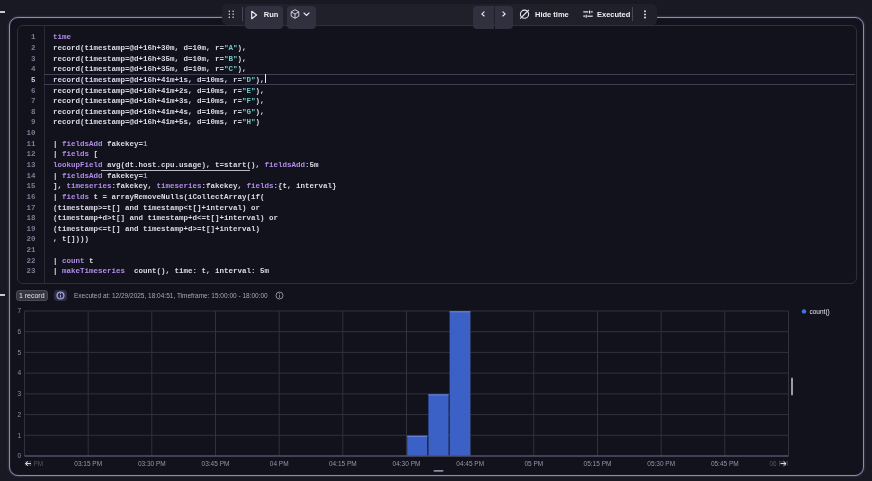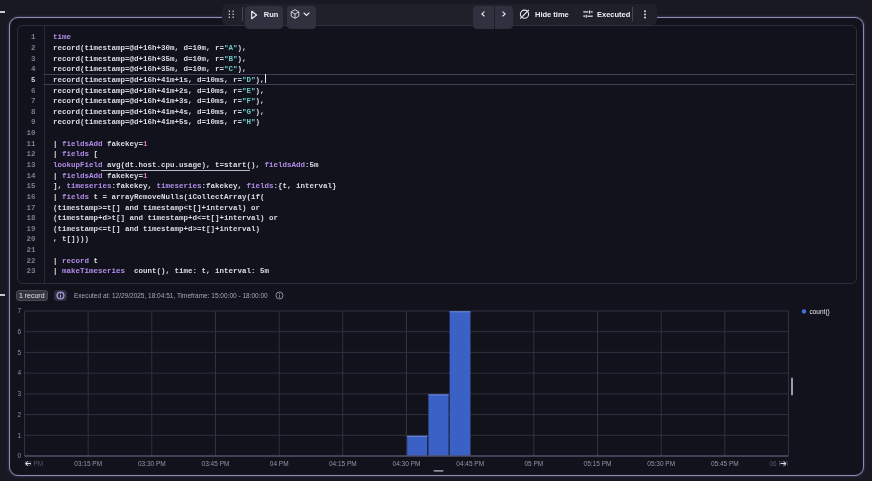--- a/index.html
+++ b/index.html
@@ -70,21 +70,21 @@
 | <span class="k">fields</span> [
 <span class="k">lookupField</span> avg(dt.host.cpu.usage), t=start(), <span class="k">fieldsAdd</span>:5m
 | <span class="k">fieldsAdd</span> fakekey=<span class="n">1</span>
 ], <span class="k">timeseries</span>:fakekey, <span class="k">timeseries</span>:fakekey, <span class="k">fields</span>:{t, interval}
 | <span class="k">fields</span> t = arrayRemoveNulls(iCollectArray(if(
 (timestamp&gt;=t[] and timestamp&lt;t[]+interval) or
 (timestamp+d&gt;t[] and timestamp+d&lt;=t[]+interval) or
 (timestamp&lt;=t[] and timestamp+d&gt;=t[]+interval)
 , t[])))
 
-| <span class="k">record</span> t
+| <span class="k">count</span> t
 | <span class="k">makeTimeseries</span>  count(), time: t, interval: 5m</pre>
     <div id="cursor"></div>
     <div id="uline"></div>
   </div>
   <div class="abs" id="results" style="position:absolute">
     <div id="badge">1 record</div>
     <div id="infobtn"></div>
     <svg style="position:absolute;left:40.7px;top:1.2px" width="9" height="9" viewBox="0 0 9 9">
         <circle cx="4.5" cy="4.5" r="3.4" fill="none" stroke="#9c9cd4" stroke-width="1.4"></circle>
         <rect x="4" y="3.9" width="1" height="2.7" fill="#9c9cd4"></rect>

